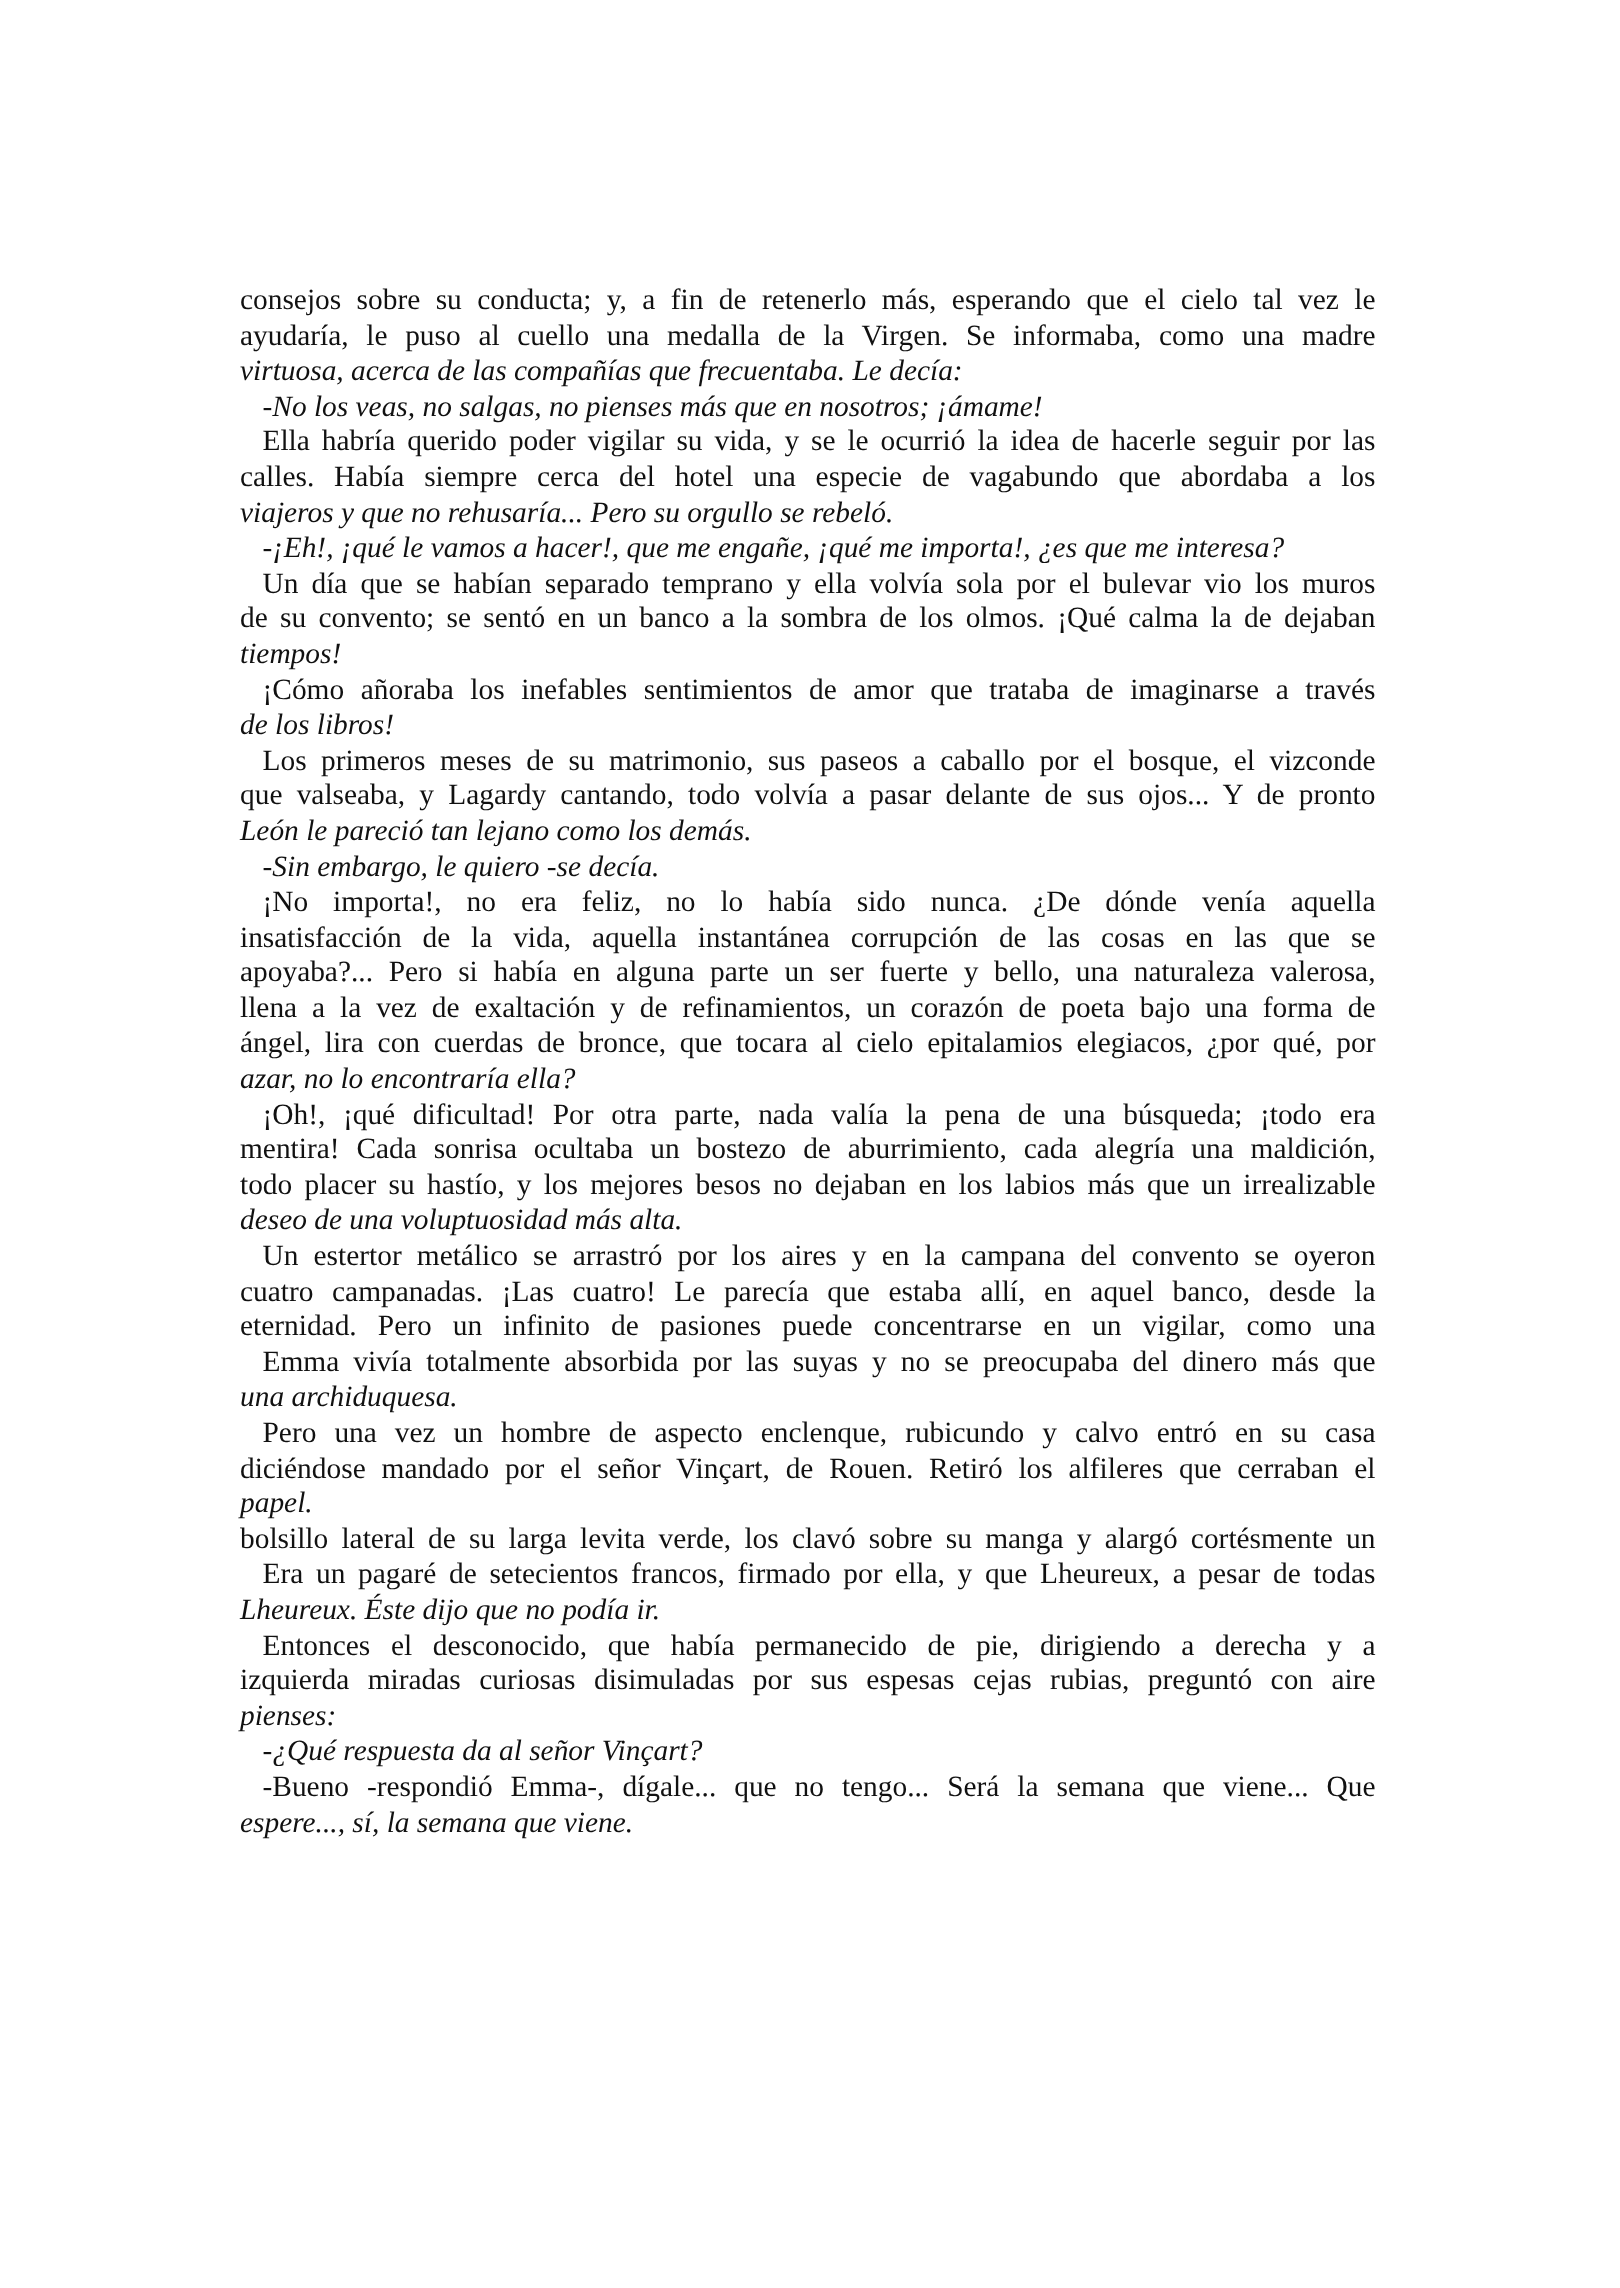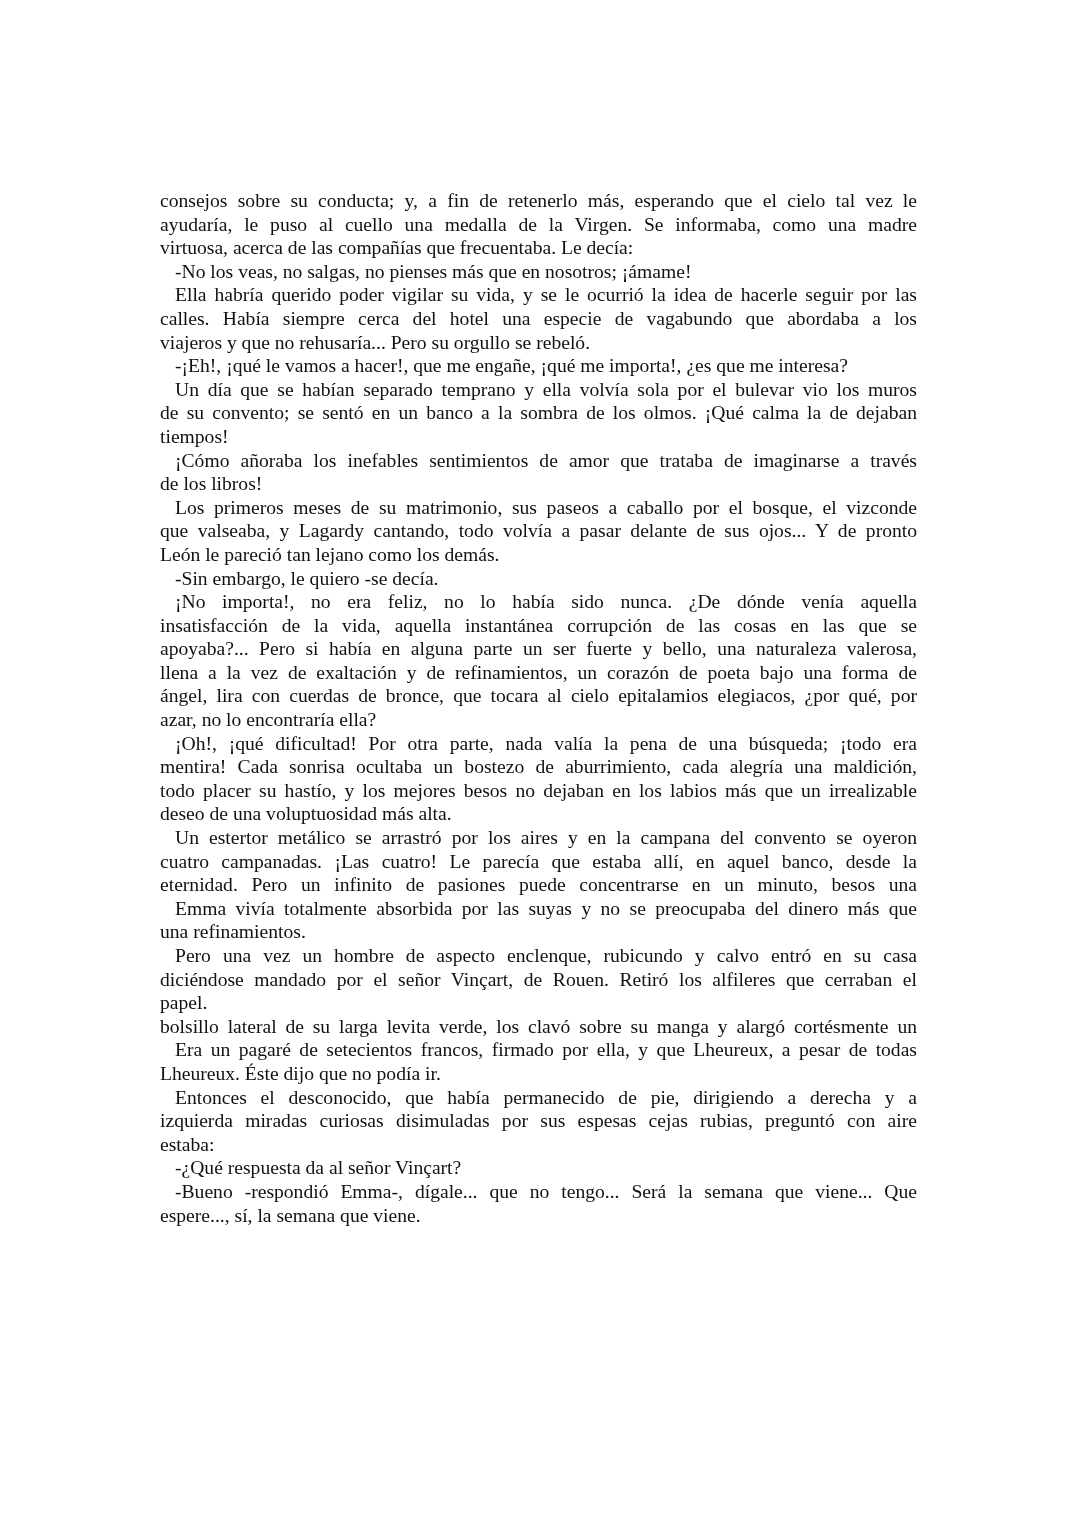--- a/index.html
+++ b/index.html
@@ -8,21 +8,21 @@
       position: absolute; left: 0; top: 0; width: 964px; height: 1525px; background: #ffffff;
     }
     .text {
       position: absolute; left: 160px; top: 189px; width: 757px;
       font-family: "Liberation Serif", serif; font-size: 19.6px; color: #111111;
     }
     .line {
       display: block; height: 23.6px; line-height: 23.6px; white-space: nowrap;
       text-align: justify; text-align-last: justify; overflow: visible;
     }
-    .line.last { text-align-last: left; }
+    .line.last { text-align-last: left; font-style: italic; }
     .line.indent { padding-left: 15px; }
   </style>
 </head>
 <body>
 
 <div class="page">
   <div class="text" id="text-block">
       <span class="line">consejos sobre su conducta; y, a fin de retenerlo más, esperando que el cielo tal vez le</span>
       <span class="line">ayudaría, le puso al cuello una medalla de la Virgen. Se informaba, como una madre</span>
       <span class="line last">virtuosa, acerca de las compañías que frecuentaba. Le decía:</span>
@@ -45,29 +45,29 @@
       <span class="line">apoyaba?... Pero si había en alguna parte un ser fuerte y bello, una naturaleza valerosa,</span>
       <span class="line">llena a la vez de exaltación y de refinamientos, un corazón de poeta bajo una forma de</span>
       <span class="line">ángel, lira con cuerdas de bronce, que tocara al cielo epitalamios elegiacos, ¿por qué, por</span>
       <span class="line last">azar, no lo encontraría ella?</span>
       <span class="line indent">¡Oh!, ¡qué dificultad! Por otra parte, nada valía la pena de una búsqueda; ¡todo era</span>
       <span class="line">mentira! Cada sonrisa ocultaba un bostezo de aburrimiento, cada alegría una maldición,</span>
       <span class="line">todo placer su hastío, y los mejores besos no dejaban en los labios más que un irrealizable</span>
       <span class="line last">deseo de una voluptuosidad más alta.</span>
       <span class="line indent">Un estertor metálico se arrastró por los aires y en la campana del convento se oyeron</span>
       <span class="line">cuatro campanadas. ¡Las cuatro! Le parecía que estaba allí, en aquel banco, desde la</span>
-      <span class="line">eternidad. Pero un infinito de pasiones puede concentrarse en un minuto, besos una</span>
+      <span class="line">eternidad. Pero un infinito de pasiones puede concentrarse en un vigilar, como una</span>
       <span class="line indent">Emma vivía totalmente absorbida por las suyas y no se preocupaba del dinero más que</span>
-      <span class="line last">una refinamientos.</span>
+      <span class="line last">una archiduquesa.</span>
       <span class="line indent">Pero una vez un hombre de aspecto enclenque, rubicundo y calvo entró en su casa</span>
       <span class="line">diciéndose mandado por el señor Vinçart, de Rouen. Retiró los alfileres que cerraban el</span>
       <span class="line last">papel.</span>
       <span class="line">bolsillo lateral de su larga levita verde, los clavó sobre su manga y alargó cortésmente un</span>
       <span class="line indent">Era un pagaré de setecientos francos, firmado por ella, y que Lheureux, a pesar de todas</span>
       <span class="line last">Lheureux. Éste dijo que no podía ir.</span>
       <span class="line indent">Entonces el desconocido, que había permanecido de pie, dirigiendo a derecha y a</span>
       <span class="line">izquierda miradas curiosas disimuladas por sus espesas cejas rubias, preguntó con aire</span>
-      <span class="line last">estaba:</span>
+      <span class="line last">pienses:</span>
       <span class="line indent last">-¿Qué respuesta da al señor Vinçart?</span>
       <span class="line indent">-Bueno -respondió Emma-, dígale... que no tengo... Será la semana que viene... Que</span>
       <span class="line last">espere..., sí, la semana que viene.</span>
     </div>
 </div>
 
 </body></html>

